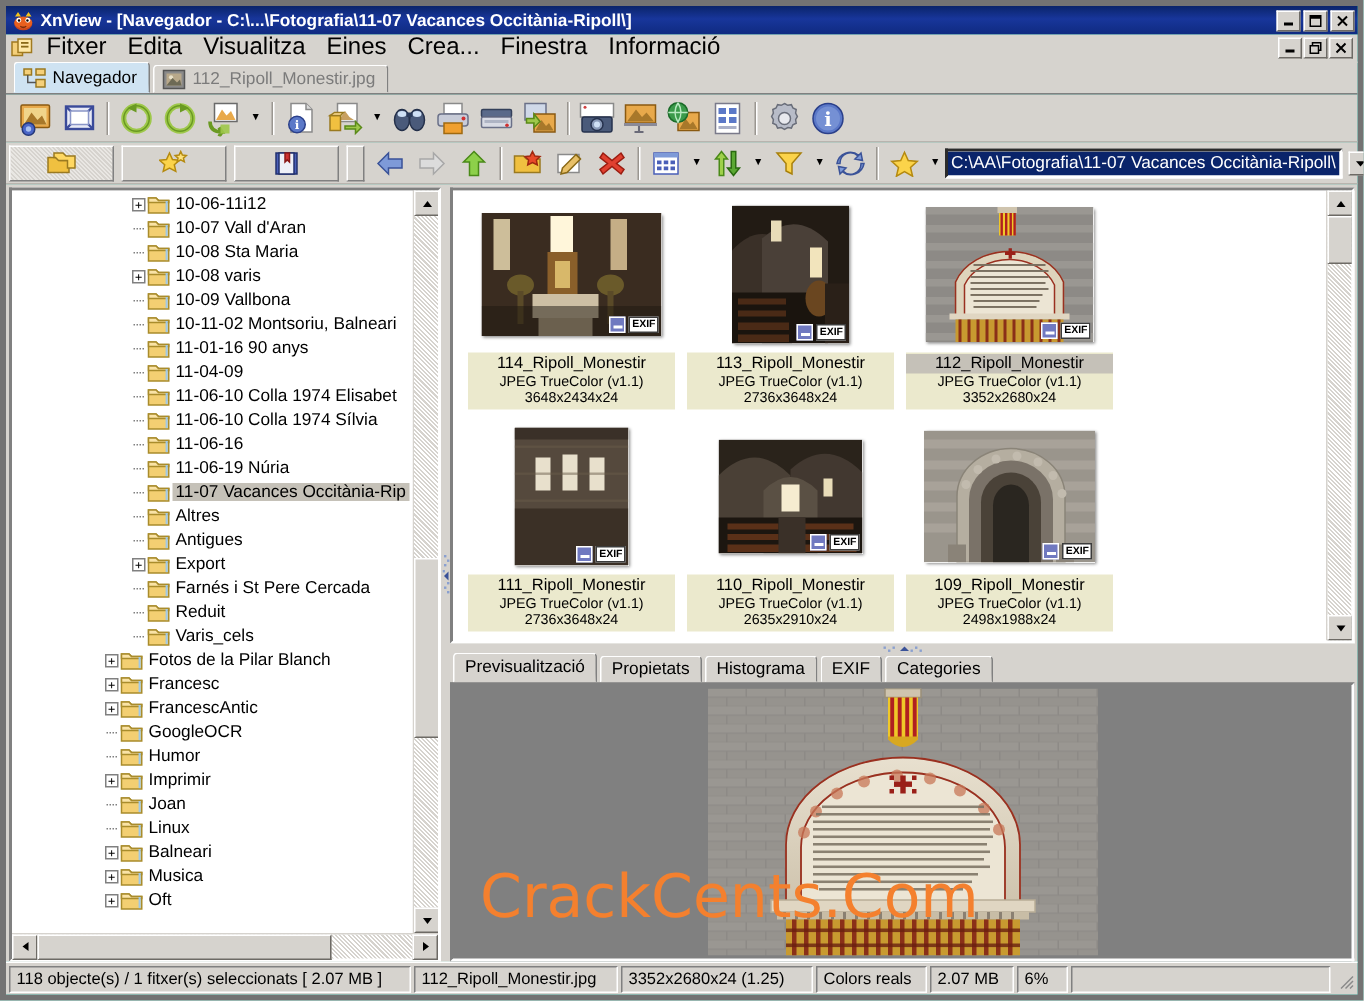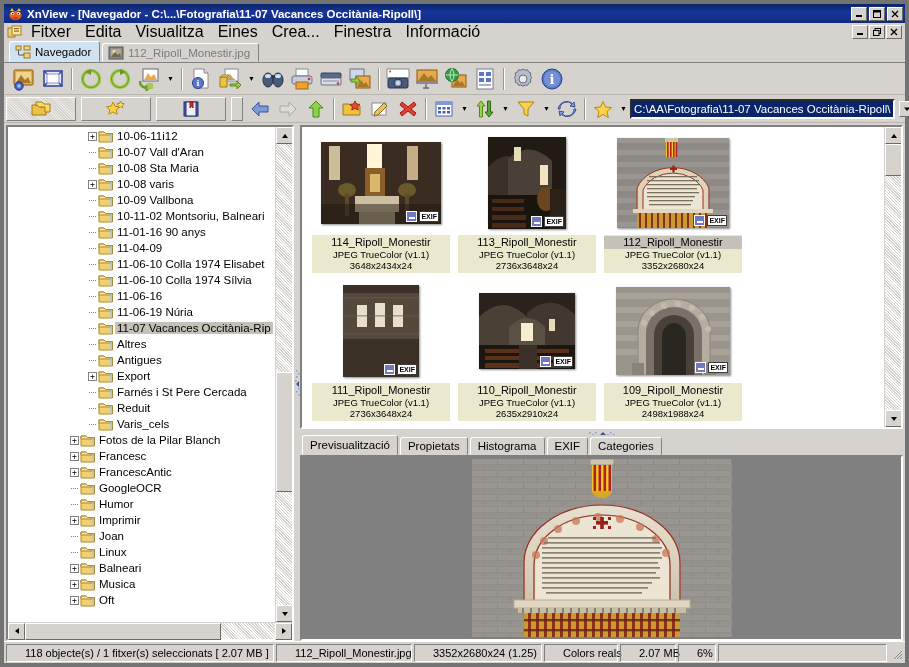--- a/index.html
+++ b/index.html
@@ -395,21 +395,21 @@
     gap: 2px;
     padding: 0 2px;
     flex: none;
     border-top: 1px solid #ffffff;
   }
   .scell {
     height: 18px;
     border: 1px solid;
     border-color: #808080 #ffffff #ffffff #808080;
     display: flex; align-items: center;
-    padding: 0 18px;
+    padding: 0 4px;
     font-size: 11px;
     color: #000;
     white-space: nowrap;
   }
   .scell.grow { flex: 1; }
   .sizegrip { width: 14px; height: 14px; display:flex; align-items:flex-end; justify-content:flex-end; }
 </style>
 </head>
 <body>
 
@@ -1639,20 +1639,21 @@
                 <rect x="176" y="154" width="3" height="24"></rect>
               <rect x="184" y="154" width="3" height="24"></rect>
                 <rect x="192" y="154" width="3" height="24"></rect>
               <rect x="200" y="154" width="3" height="24"></rect>
             </g>
             <g fill="#6a2010" opacity=".8">
               <rect x="52" y="160" width="156" height="2.4"></rect>
               <rect x="52" y="170" width="156" height="2.4"></rect>
             </g>
           </svg>
+          <div class="watermark">CrackCents.Com</div>
         </div>
       </div>
     </div>
   </div>
 
   <div class="statusbar">
     <div class="scell" style="width:268px;">118 objecte(s) / 1 fitxer(s) seleccionats  [ 2.07 MB ]</div>
     <div class="scell" style="width:136px;">112_Ripoll_Monestir.jpg</div>
     <div class="scell" style="width:128px;">3352x2680x24 (1.25)</div>
     <div class="scell" style="width:74px;">Colors reals</div>

